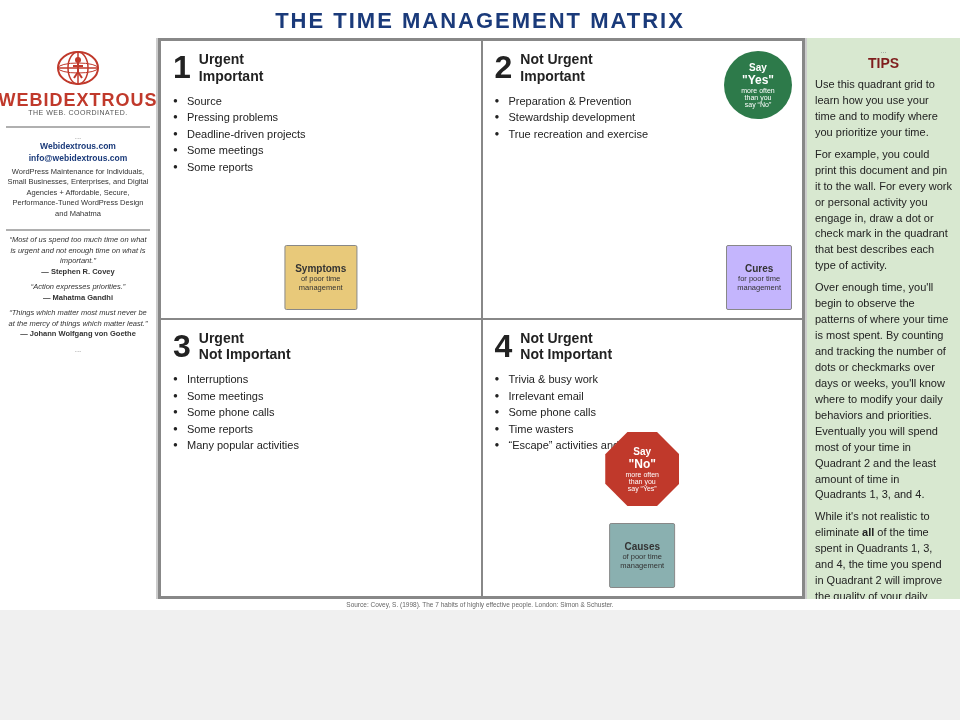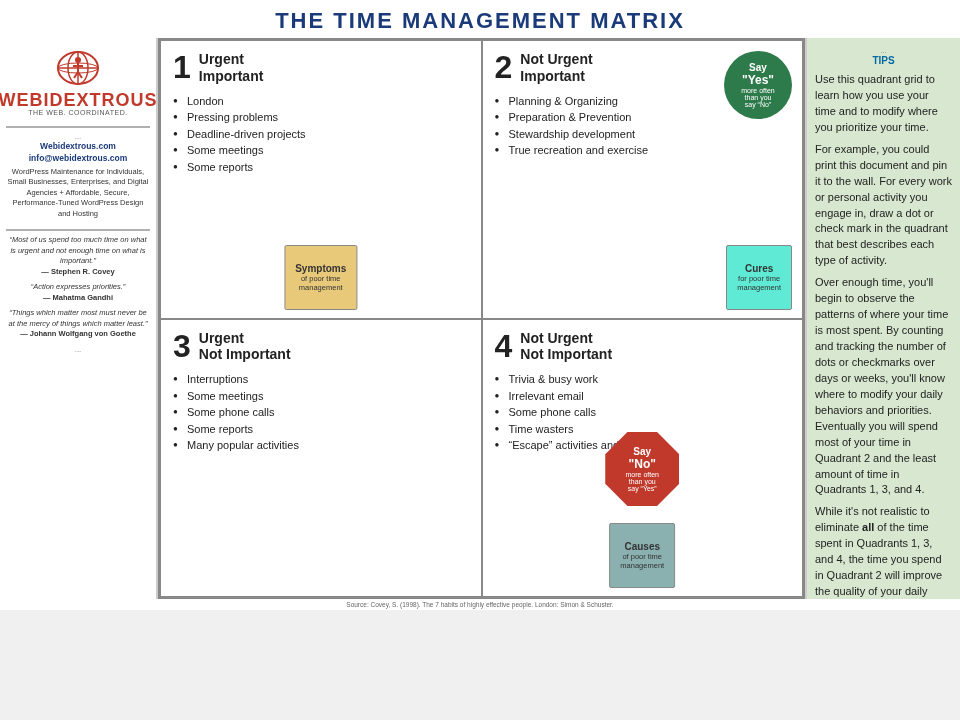--- a/index.html
+++ b/index.html
@@ -171,21 +171,21 @@
       border: 1.5px solid #888;
       border-radius: 2px;
     }
     .badge-symptoms {
       background: #e8c97a;
       color: #333;
       left: 50%;
       transform: translateX(-50%);
     }
     .badge-cures {
-      background: #5eead4;
+      background: #c4b5fd;
       color: #333;
       right: 10px;
     }
     .badge-causes {
       background: #8ab0b0;
       color: #333;
       left: 50%;
       transform: translateX(-50%);
       margin-top: 8px;
     }
@@ -230,24 +230,24 @@
     }
     
     .right-sidebar {
       width: 155px;
       background: #d8e8d0;
       border-left: 2px solid #ccc;
       padding: 8px 8px;
       overflow: hidden;
     }
     .tips-title {
-      font-size: 10px;
-      font-weight: 900;
-      text-align: center;
-      color: #0369a1;
+      font-size: 14px;
+      font-weight: 900;
+      text-align: center;
+      color: #7f1d1d;
       margin-bottom: 6px;
     }
     .tips-text {
       font-size: 11px;
       color: #222;
       line-height: 1.45;
       margin-bottom: 6px;
     }
     .tips-text b {
       font-weight: bold;
@@ -293,21 +293,21 @@
         </svg>
         <div class="logo-text">WEBIDEXTROUS</div>
         <div class="logo-sub">THE WEB. COORDINATED.</div>
       </div>
       <div class="sidebar-divider"></div>
       <div class="dots-row">...</div>
       <div class="sidebar-contact">
         <span>Webidextrous.com</span><br>
         <span>info@webidextrous.com</span>
       </div>
-      <div class="sidebar-desc">WordPress Maintenance for Individuals, Small Businesses, Enterprises, and Digital Agencies + Affordable, Secure, Performance-Tuned WordPress Design and Hosting</div>
+      <div class="sidebar-desc">WordPress Maintenance for Individuals, Small Businesses, Enterprises, and Digital Agencies + Affordable, Secure, Performance-Tuned WordPress Design and Mahatma</div>
       <div class="sidebar-divider"></div>
       <div class="sidebar-quote">
         <span>“Most of us spend too much time on what is urgent and not enough time on what is important.”</span><br>
         <span class="attribution">— Stephen R. Covey</span>
       </div>
       <div class="sidebar-quote">
         <span>“Action expresses priorities.”</span><br>
         <span class="attribution">— Mahatma Gandhi</span>
       </div>
       <div class="sidebar-quote">
@@ -323,21 +323,21 @@
 
         <div class="quadrant">
           <div class="quadrant-header">
             <span class="quadrant-num">1</span>
             <div class="quadrant-title">
               <div>Urgent</div>
               <div>Important</div>
             </div>
           </div>
           <ul class="quadrant-list">
-            <li>London</li>
+            <li>Source</li>
             <li>Pressing problems</li>
             <li>Deadline-driven projects</li>
             <li>Some meetings</li>
             <li>Some reports</li>
           </ul>
           <div class="badge badge-symptoms">
             <div class="badge-title">Symptoms</div>
             <div class="badge-sub" style="white-space:pre;">of poor time
 management</div>
           </div>
@@ -353,21 +353,20 @@
             <div style="font-size:7px;font-weight:normal;">say “No”</div>
           </div>
           <div class="quadrant-header">
             <span class="quadrant-num">2</span>
             <div class="quadrant-title">
               <div>Not Urgent</div>
               <div>Important</div>
             </div>
           </div>
           <ul class="quadrant-list">
-            <li>Planning &amp; Organizing</li>
             <li>Preparation &amp; Prevention</li>
             <li>Stewardship development</li>
             <li>True recreation and exercise</li>
           </ul>
           <div class="badge badge-cures">
             <div class="badge-title">Cures</div>
             <div class="badge-sub" style="white-space:pre;">for poor time
 management</div>
           </div>
         </div>

